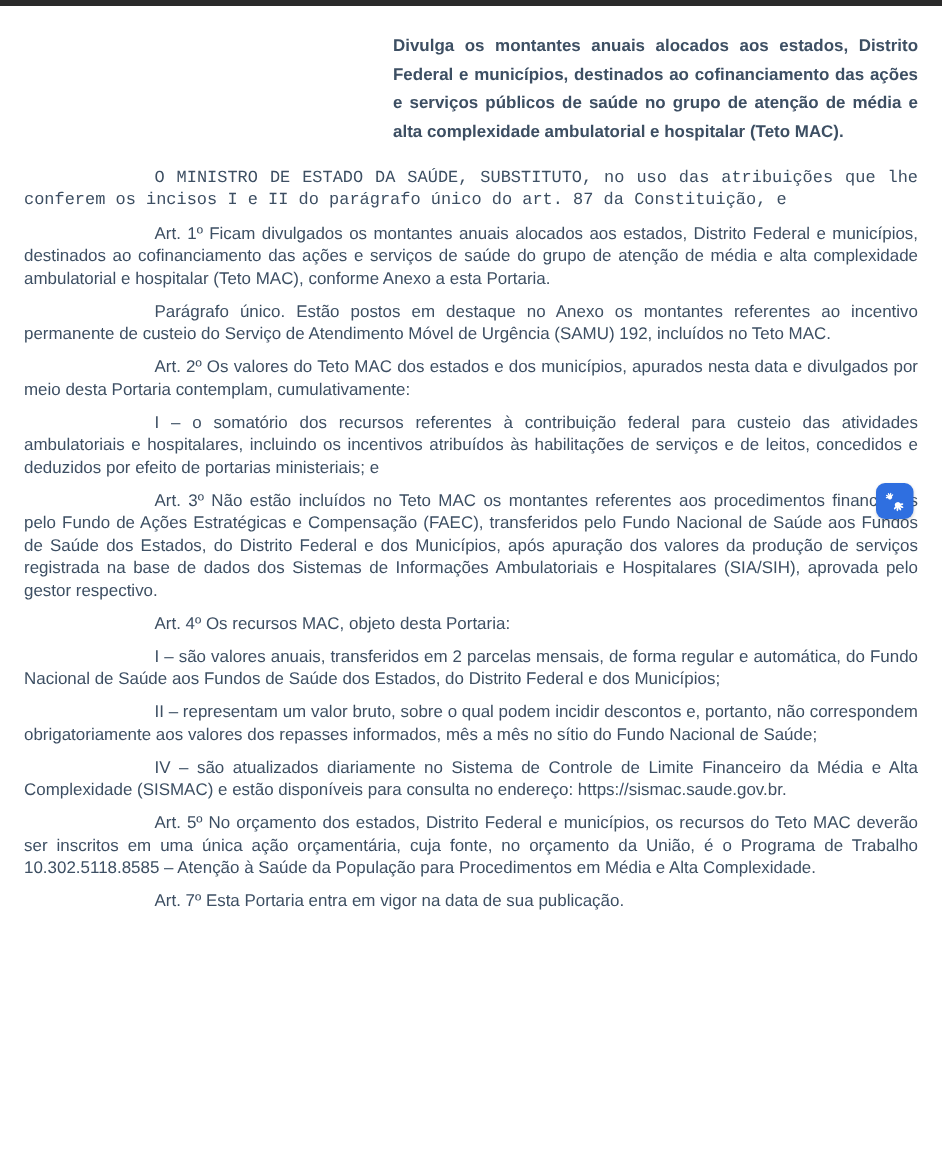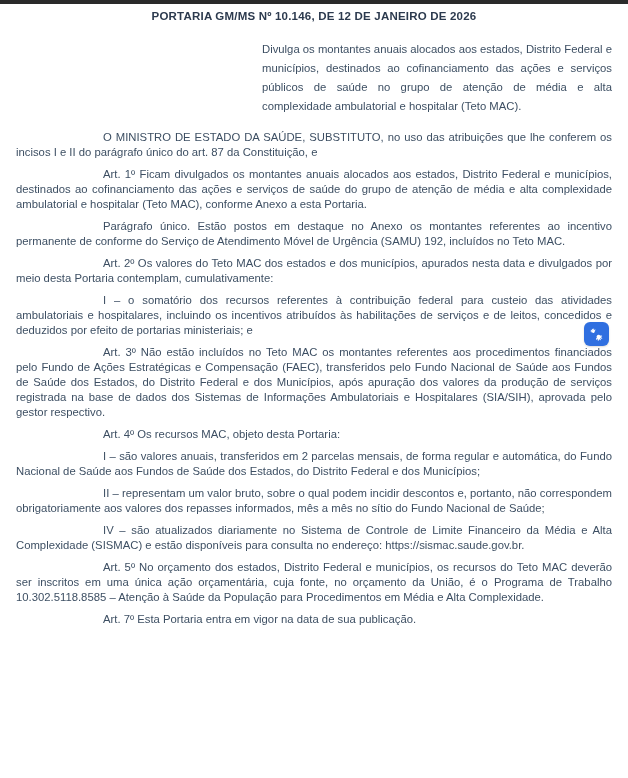--- a/index.html
+++ b/index.html
@@ -34,31 +34,33 @@
     width: 596px;
     color: #3d4f63;
   }
   .epigraph {
     margin: 18px 0 0 246px;
     width: 350px;
     text-align: justify;
     font-size: 11.3px;
     line-height: 19px;
     color: #3d4f63;
+    font-weight: bold;
   }
   p.para {
     margin: 0 0 7px 0;
     text-align: justify;
     text-indent: 87px;
     font-size: 11.3px;
     line-height: 15px;
     color: #3d4f63;
   }
   p.para.first {
     margin-top: 14px;
+    font-family: Liberation Mono, monospace;
   }
   .vlibras-btn {
     position: absolute;
     top: 322px;
     right: 19px;
     width: 25px;
     height: 24px;
     padding: 0;
     border: none;
     border-radius: 6px;
@@ -74,28 +76,27 @@
     width: 19px;
     height: 19px;
   }
 </style>
 </head>
 <body>
 
 <div class="page">
   <div class="topbar"></div>
 
-  <h1 class="doc-title">PORTARIA GM/MS Nº 10.146, DE 12 DE JANEIRO DE 2026</h1>
 
   <div class="content">
     <p class="epigraph">Divulga os montantes anuais alocados aos estados, Distrito Federal e municípios, destinados ao cofinanciamento das ações e serviços públicos de saúde no grupo de atenção de média e alta complexidade ambulatorial e hospitalar (Teto MAC).</p>
 
     <p class="para first">O MINISTRO DE ESTADO DA SAÚDE, SUBSTITUTO, no uso das atribuições que lhe conferem os incisos I e II do parágrafo único do art. 87 da Constituição, e</p>
     <p class="para">Art. 1º Ficam divulgados os montantes anuais alocados aos estados, Distrito Federal e municípios, destinados ao cofinanciamento das ações e serviços de saúde do grupo de atenção de média e alta complexidade ambulatorial e hospitalar (Teto MAC), conforme Anexo a esta Portaria.</p>
-    <p class="para">Parágrafo único. Estão postos em destaque no Anexo os montantes referentes ao incentivo permanente de conforme do Serviço de Atendimento Móvel de Urgência (SAMU) 192, incluídos no Teto MAC.</p>
+    <p class="para">Parágrafo único. Estão postos em destaque no Anexo os montantes referentes ao incentivo permanente de custeio do Serviço de Atendimento Móvel de Urgência (SAMU) 192, incluídos no Teto MAC.</p>
     <p class="para">Art. 2º Os valores do Teto MAC dos estados e dos municípios, apurados nesta data e divulgados por meio desta Portaria contemplam, cumulativamente:</p>
     <p class="para">I – o somatório dos recursos referentes à contribuição federal para custeio das atividades ambulatoriais e hospitalares, incluindo os incentivos atribuídos às habilitações de serviços e de leitos, concedidos e deduzidos por efeito de portarias ministeriais; e</p>
     <p class="para">Art. 3º Não estão incluídos no Teto MAC os montantes referentes aos procedimentos financiados pelo Fundo de Ações Estratégicas e Compensação (FAEC), transferidos pelo Fundo Nacional de Saúde aos Fundos de Saúde dos Estados, do Distrito Federal e dos Municípios, após apuração dos valores da produção de serviços registrada na base de dados dos Sistemas de Informações Ambulatoriais e Hospitalares (SIA/SIH), aprovada pelo gestor respectivo.</p>
     <p class="para">Art. 4º Os recursos MAC, objeto desta Portaria:</p>
     <p class="para">I – são valores anuais, transferidos em 2 parcelas mensais, de forma regular e automática, do Fundo Nacional de Saúde aos Fundos de Saúde dos Estados, do Distrito Federal e dos Municípios;</p>
     <p class="para">II – representam um valor bruto, sobre o qual podem incidir descontos e, portanto, não correspondem obrigatoriamente aos valores dos repasses informados, mês a mês no sítio do Fundo Nacional de Saúde;</p>
     <p class="para">IV – são atualizados diariamente no Sistema de Controle de Limite Financeiro da Média e Alta Complexidade (SISMAC) e estão disponíveis para consulta no endereço: https://sismac.saude.gov.br.</p>
     <p class="para">Art. 5º No orçamento dos estados, Distrito Federal e municípios, os recursos do Teto MAC deverão ser inscritos em uma única ação orçamentária, cuja fonte, no orçamento da União, é o Programa de Trabalho 10.302.5118.8585 – Atenção à Saúde da População para Procedimentos em Média e Alta Complexidade.</p>
     <p class="para">Art. 7º Esta Portaria entra em vigor na data de sua publicação.</p>
   </div>

